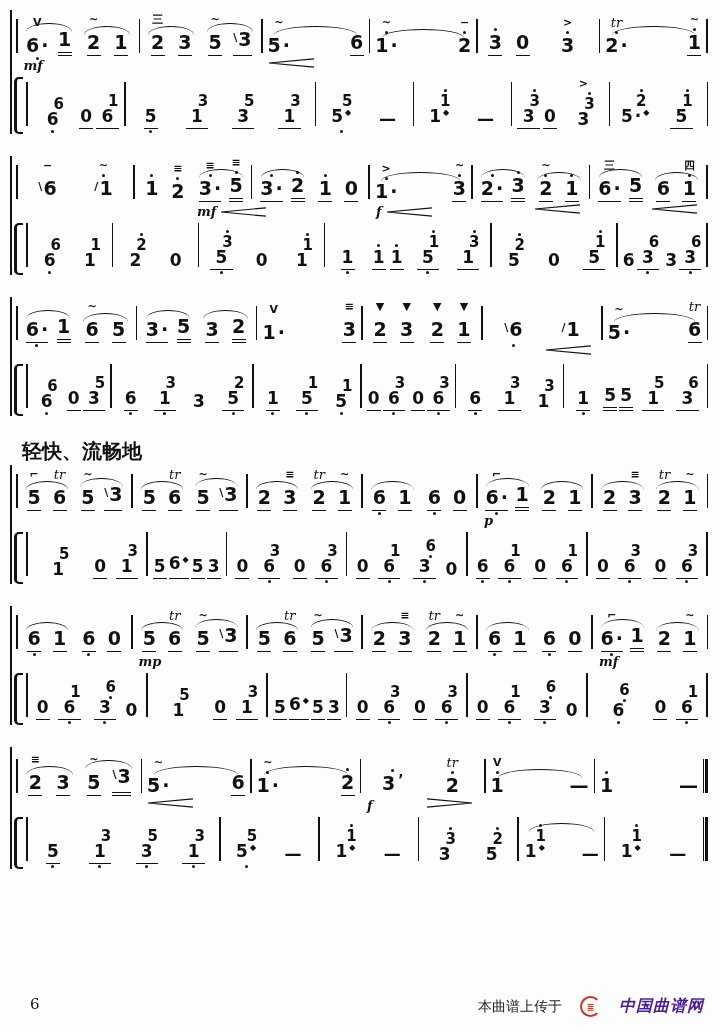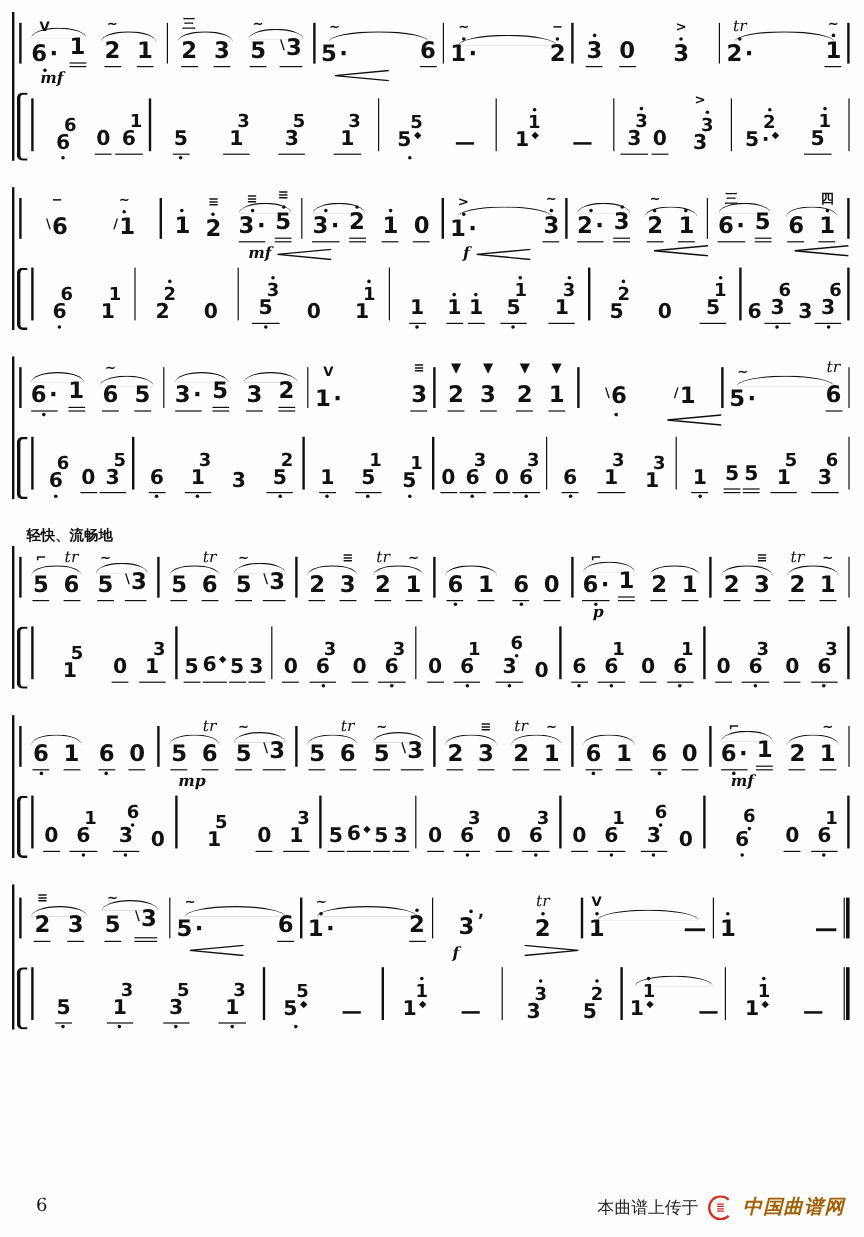--- a/index.html
+++ b/index.html
@@ -1,19 +1,19 @@
 <!DOCTYPE html>
 <html><head>
 <meta charset="utf-8">
 <style>
   html,body{margin:0;padding:0;background:#f7f7f4;}
   #page{width:720px;height:1031px;background:#fdfdfb;position:relative;
         font-family:"DejaVu Sans","Liberation Sans",sans-serif;color:#111;
         box-sizing:border-box;padding:10px 10px 0 10px;overflow:hidden;}
-  .tempo{font-weight:bold;font-size:12px;margin:2px 0 0 12px;font-family:"DejaVu Sans",sans-serif;}
+  .tempo{font-weight:bold;font-size:20px;margin:2px 0 0 12px;font-family:"DejaVu Sans",sans-serif;}
   .system{margin-bottom:22px;}
   .sysrow{display:flex;align-items:stretch;}
   .sysbar{width:2px;background:#111;margin-right:2px;}
   .syscol{flex:1;display:flex;flex-direction:column;}
   .mline{display:flex;align-items:flex-end;width:100%;}
   .melody{margin-bottom:16px;}
   .accwrap{display:flex;align-items:stretch;}
   .brk{width:6px;border-left:3px solid #111;border-top:2px solid #111;border-bottom:2px solid #111;
        border-radius:5px 0 0 5px;margin-right:1px;}
   .accomp{flex:1;}
@@ -40,30 +40,30 @@
   .aug{margin-left:2px;font-weight:bold;}
   .dia{font-size:8px;margin-left:2px;transform:translateY(-7px);}
   .pre{font-size:11px;margin-right:1px;transform:translateY(-5px);}
   .post{font-size:14px;margin-left:3px;transform:translateY(-6px);}
   .grace{font-size:12px;line-height:13px;transform:translateY(-3px);}
   .rest{letter-spacing:0;}
   .uls{width:100%;min-width:14px;}
   .ul{height:1.5px;background:#111;margin-top:1.5px;}
   .upblk{display:flex;flex-direction:column;align-items:center;margin-left:12px;margin-bottom:-2px;}
   .upblk .drow{font-size:15px;line-height:16px;}
-  .below{position:absolute;top:calc(100% - 3px);left:12px;display:flex;align-items:center;gap:5px;z-index:2;}
+  .below{position:absolute;top:calc(100% - 3px);left:2px;display:flex;align-items:center;gap:5px;z-index:2;}
   .dyn{font-family:"DejaVu Serif",serif;font-style:italic;font-weight:bold;font-size:13px;}
   .footer{position:absolute;left:0;right:0;bottom:6px;height:34px;}
   .pageno{position:absolute;left:30px;bottom:12px;font-family:"DejaVu Serif",serif;font-size:15px;}
-  .wm{position:absolute;right:16px;bottom:8px;display:flex;align-items:center;gap:8px;font-size:14px;}
+  .wm{position:absolute;right:16px;bottom:8px;display:flex;align-items:center;gap:18px;font-size:14px;}
   .wm-pre{color:#222;}
   .logo{display:inline-flex;align-items:center;justify-content:center;width:17px;height:17px;
         border:2.5px solid #cc3328;border-radius:50%;color:#cc3328;font-size:9px;font-weight:bold;
         border-right-color:transparent;}
-  .wm-site{color:#a16207;font-weight:bold;font-style:italic;font-size:16px;letter-spacing:1px;}
+  .wm-site{color:#4c1d95;font-weight:bold;font-style:italic;font-size:16px;letter-spacing:1px;}
 </style>
 </head>
 <body>
 
 <div id="page">
   <div id="score">
       <div class="system">
         <div class="sysrow">
           <div class="sysbar"></div>
           <div class="syscol">

